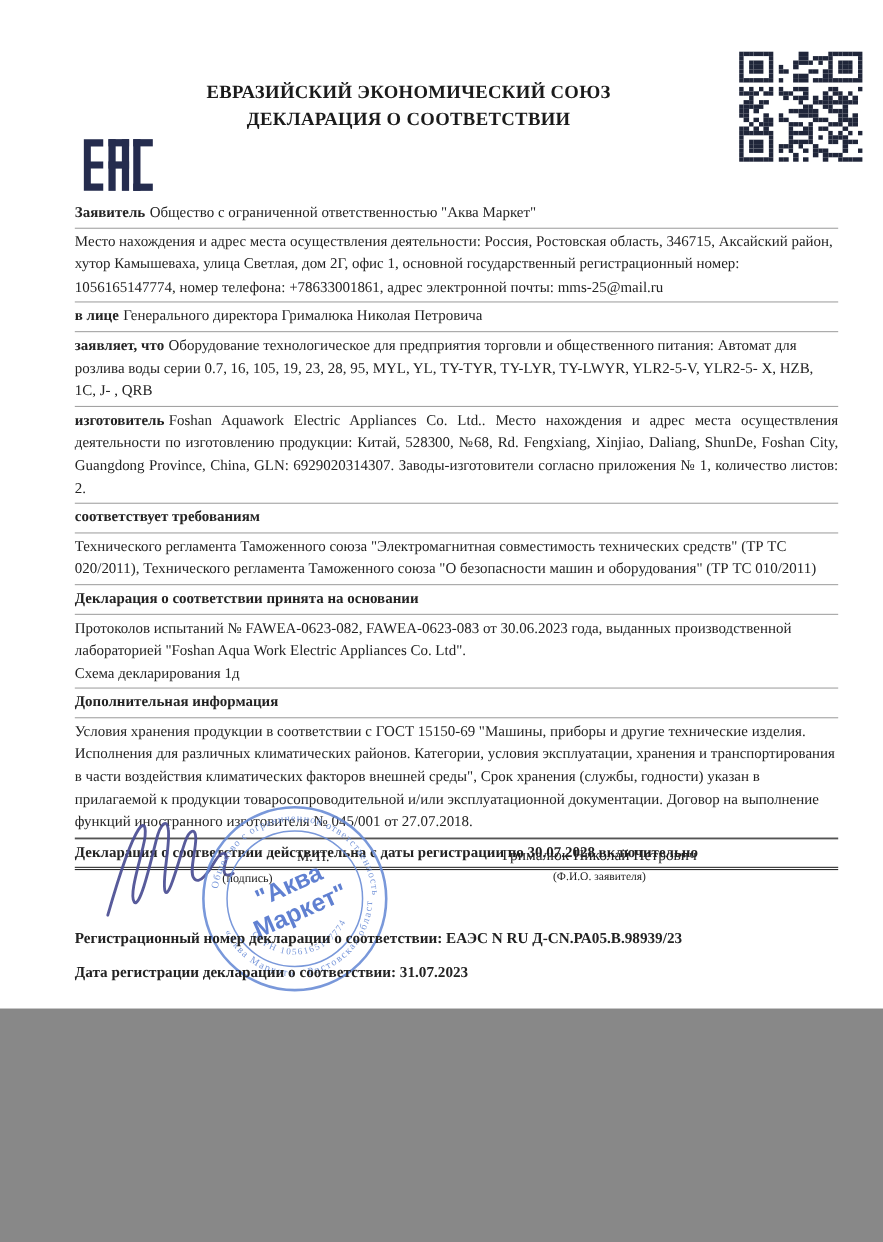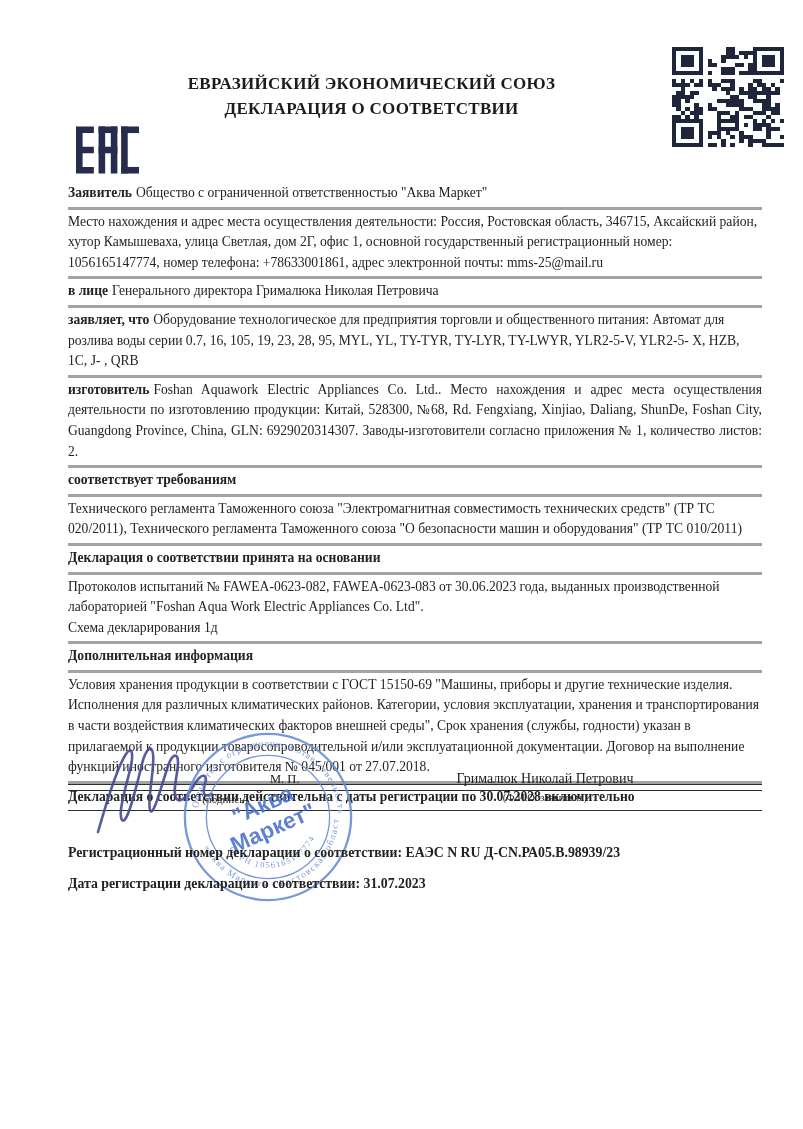--- a/index.html
+++ b/index.html
@@ -1,33 +1,33 @@
 <!DOCTYPE html>
 <html><head>
 <meta charset="utf-8">
 <style>
   html,body{margin:0;padding:0;background:#888;}
   .page{
-    position:relative;width:803px;height:1129px;margin:0 auto;
+    position:relative;width:803px;height:917px;margin:0 auto;
     background:#ffffff;overflow:hidden;
     font-family:"Liberation Serif", serif;color:#232323;
   }
   
   .hdr{position:absolute;left:60px;right:120px;top:72px;text-align:center;
        font-weight:bold;font-size:17px;line-height:1.45;color:#1b1b1b;letter-spacing:.3px;}
   
   .eac{position:absolute;left:76px;top:116px;}
   
   .qr{position:absolute;left:672px;top:47px;width:112px;height:100px;
       display:grid;grid-template-columns:repeat(25,1fr);grid-template-rows:repeat(25,1fr);}
   .qr i{display:block;}
   .qr i.on{background:#20263a;}
   
   .doc{position:absolute;left:68px;top:181px;width:694px;font-size:13.6px;line-height:20.6px;}
-  .sec{border-bottom:3px solid #a3a3a3;padding:2px 0 3px 0;}
+  .sec{border-bottom:1px solid #a3a3a3;padding:2px 0 3px 0;}
   .sec .lbl{font-weight:bold;margin-right:4px;}
   .sec .just{text-align:justify;}
   .sec.head{font-weight:bold;}
   .validity{font-weight:bold;border-top:1px solid #2e2e2e;border-bottom:1.5px solid #2e2e2e;}
   
   .sigline{position:absolute;left:68px;top:790px;width:694px;border-top:1.5px solid #2b2b2b;}
   .sig-svg{position:absolute;left:92px;top:740px;}
   .cap-sign{position:absolute;left:160px;top:793px;width:130px;text-align:center;font-size:11px;}
   .mp{position:absolute;left:270px;top:772px;font-size:12.5px;}
   .fio{position:absolute;left:380px;top:771px;width:330px;text-align:center;font-size:14px;}

